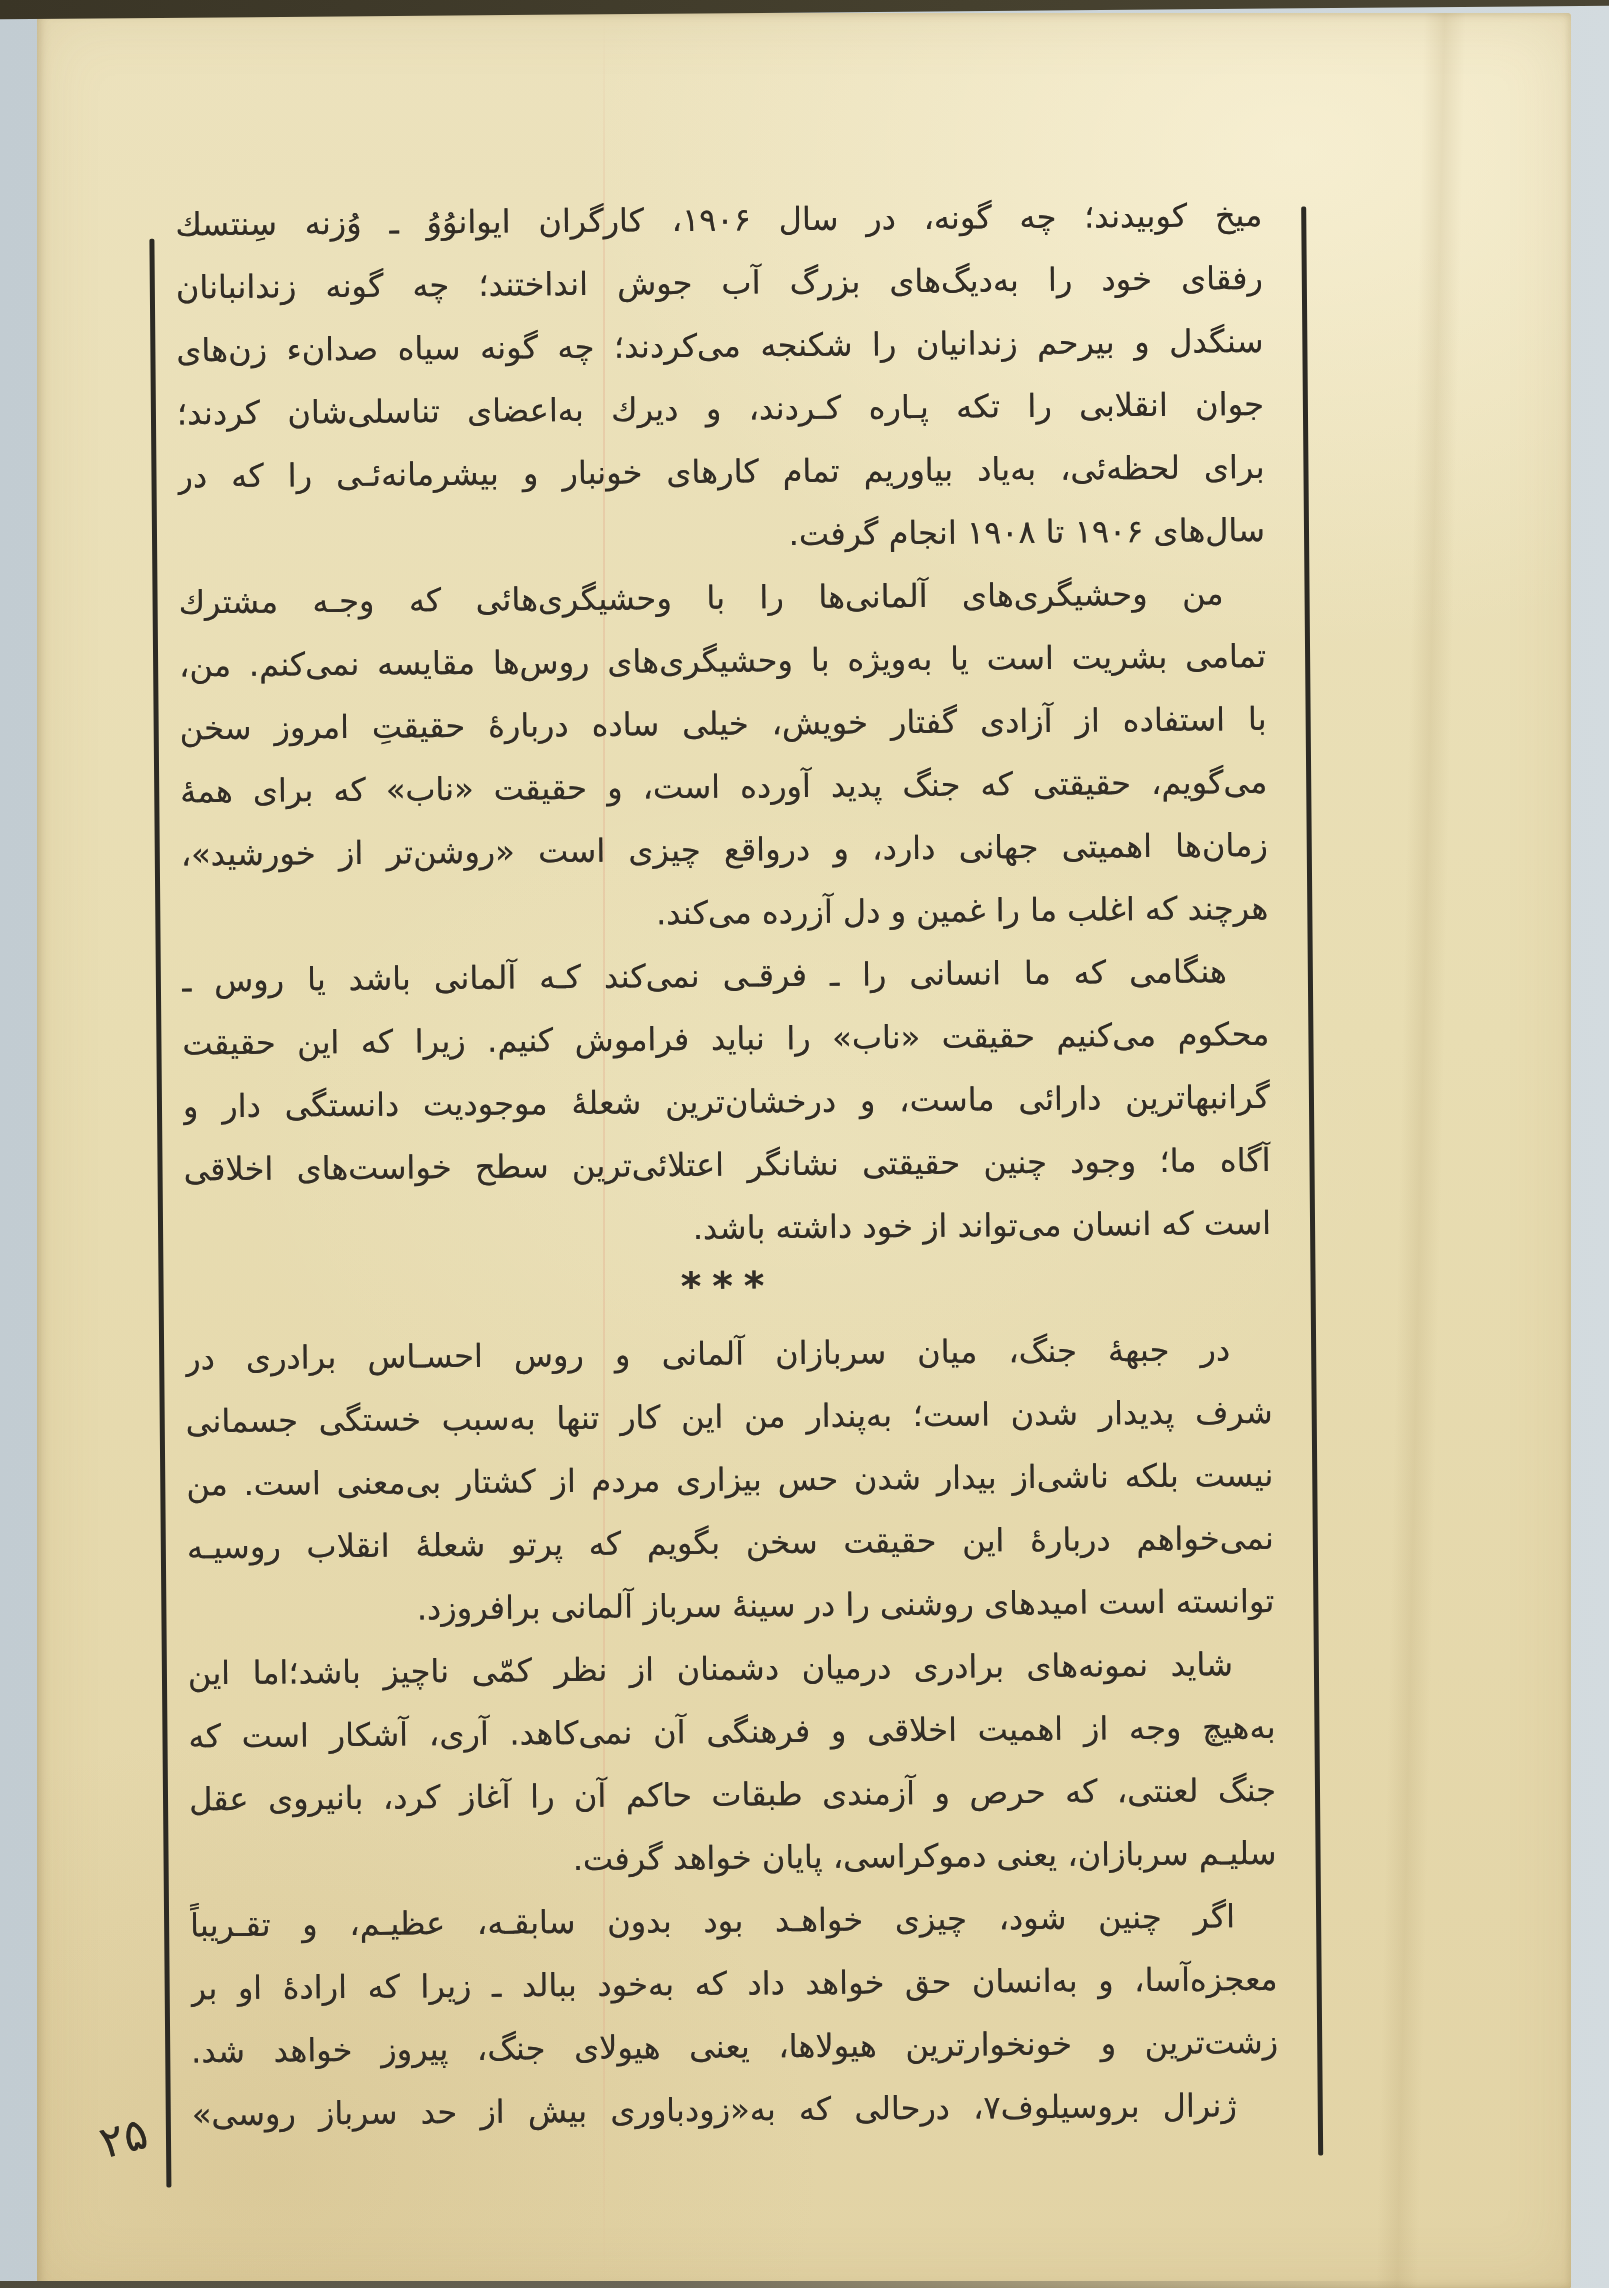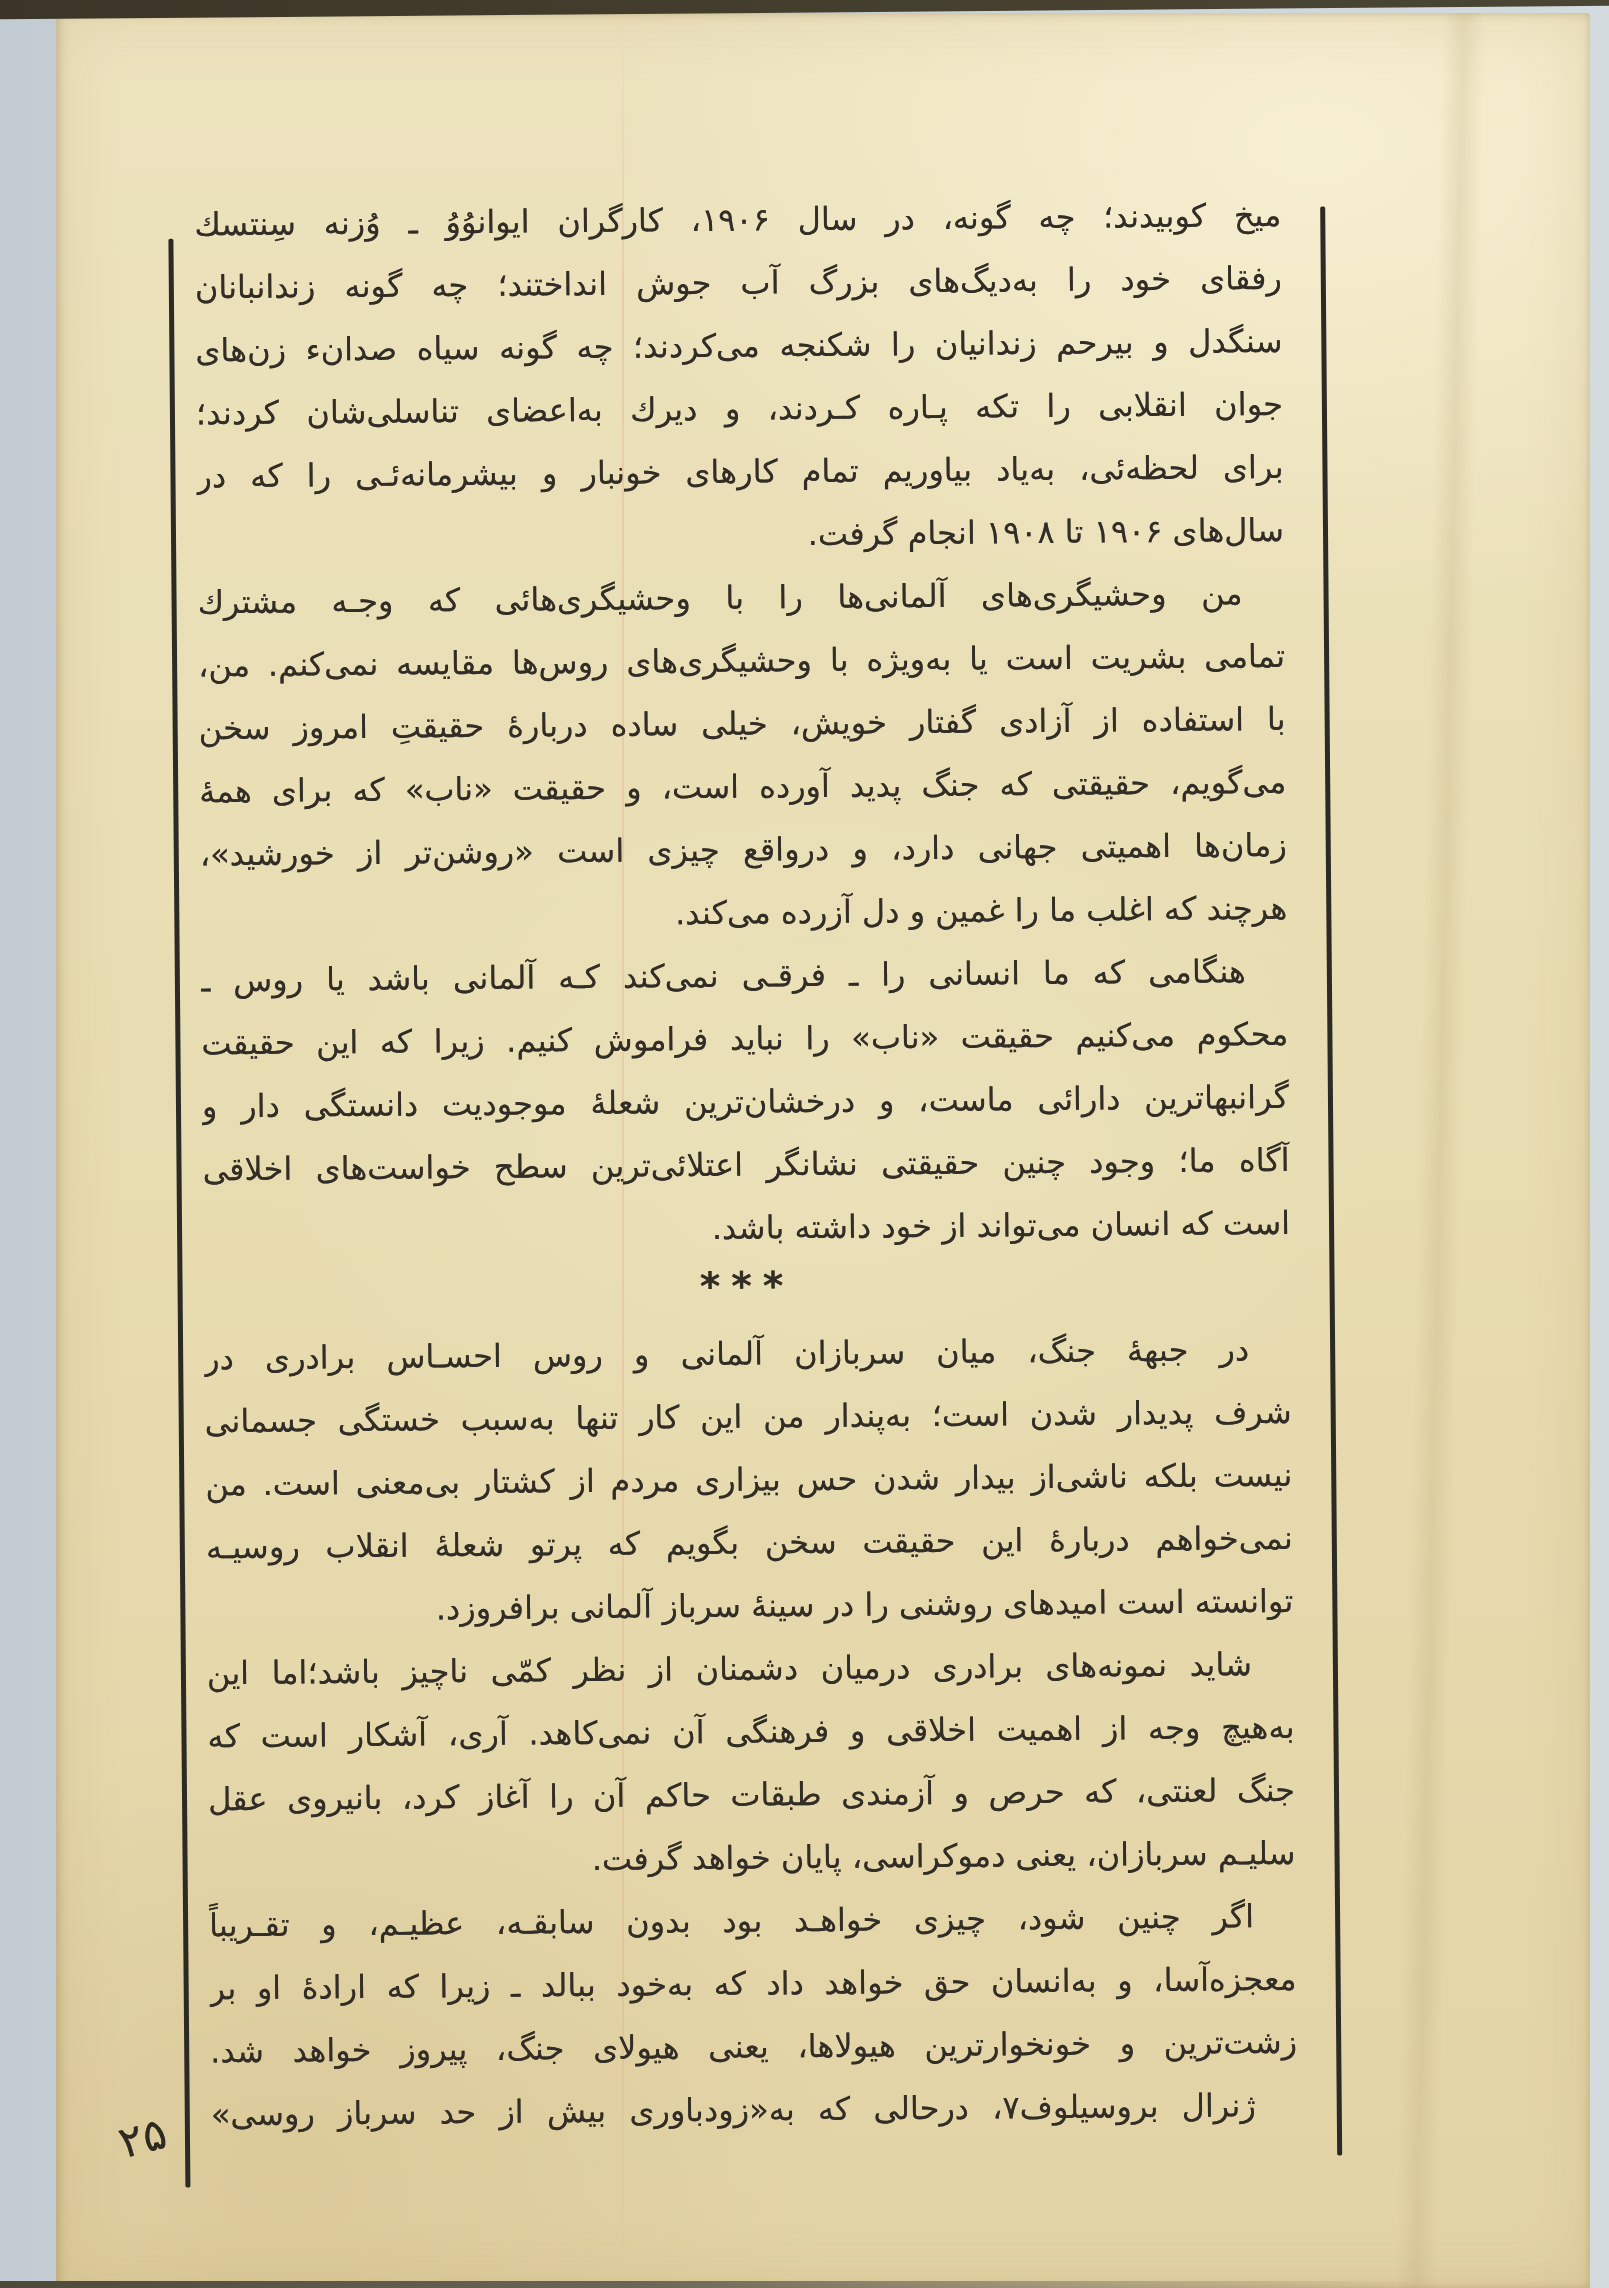--- a/index.html
+++ b/index.html
@@ -13,21 +13,20 @@
     background:
       radial-gradient(1200px 831px at 82% 6%, rgba(255,249,226,0.55), rgba(255,249,226,0) 60%),
       radial-gradient(923px 738px at 15% 95%, rgba(186,158,100,0.20), rgba(186,158,100,0) 60%),
       radial-gradient(831px 554px at 50% 50%, rgba(255,252,235,0.15), rgba(255,252,235,0) 70%),
       linear-gradient(180deg,#ece2bd 0%,#e8ddb2 45%,#e2d3a5 100%);
     box-shadow:
       inset 0 0 65px rgba(150,120,60,0.16),
       inset 3.7px 0 9.2px rgba(120,100,60,0.25),
       inset -2.8px 0 7.4px rgba(140,120,70,0.15);
     border-radius:2.8px;
-    margin-left:19px;
   }
   .crease{
     position:absolute;left:566px;top:0;width:1.8px;height:100%;
     background:linear-gradient(180deg,rgba(225,160,130,0) 0%,rgba(225,160,130,0.30) 12%,rgba(225,160,130,0.28) 88%,rgba(225,160,130,0) 100%);
     pointer-events:none;
   }
   .curl-shadow{
     position:absolute;right:129px;top:0;width:42px;height:100%;
     background:linear-gradient(90deg,rgba(160,138,88,0) 0%,rgba(160,138,88,0.16) 50%,rgba(160,138,88,0) 100%);
     transform:skewX(-1.2deg);

